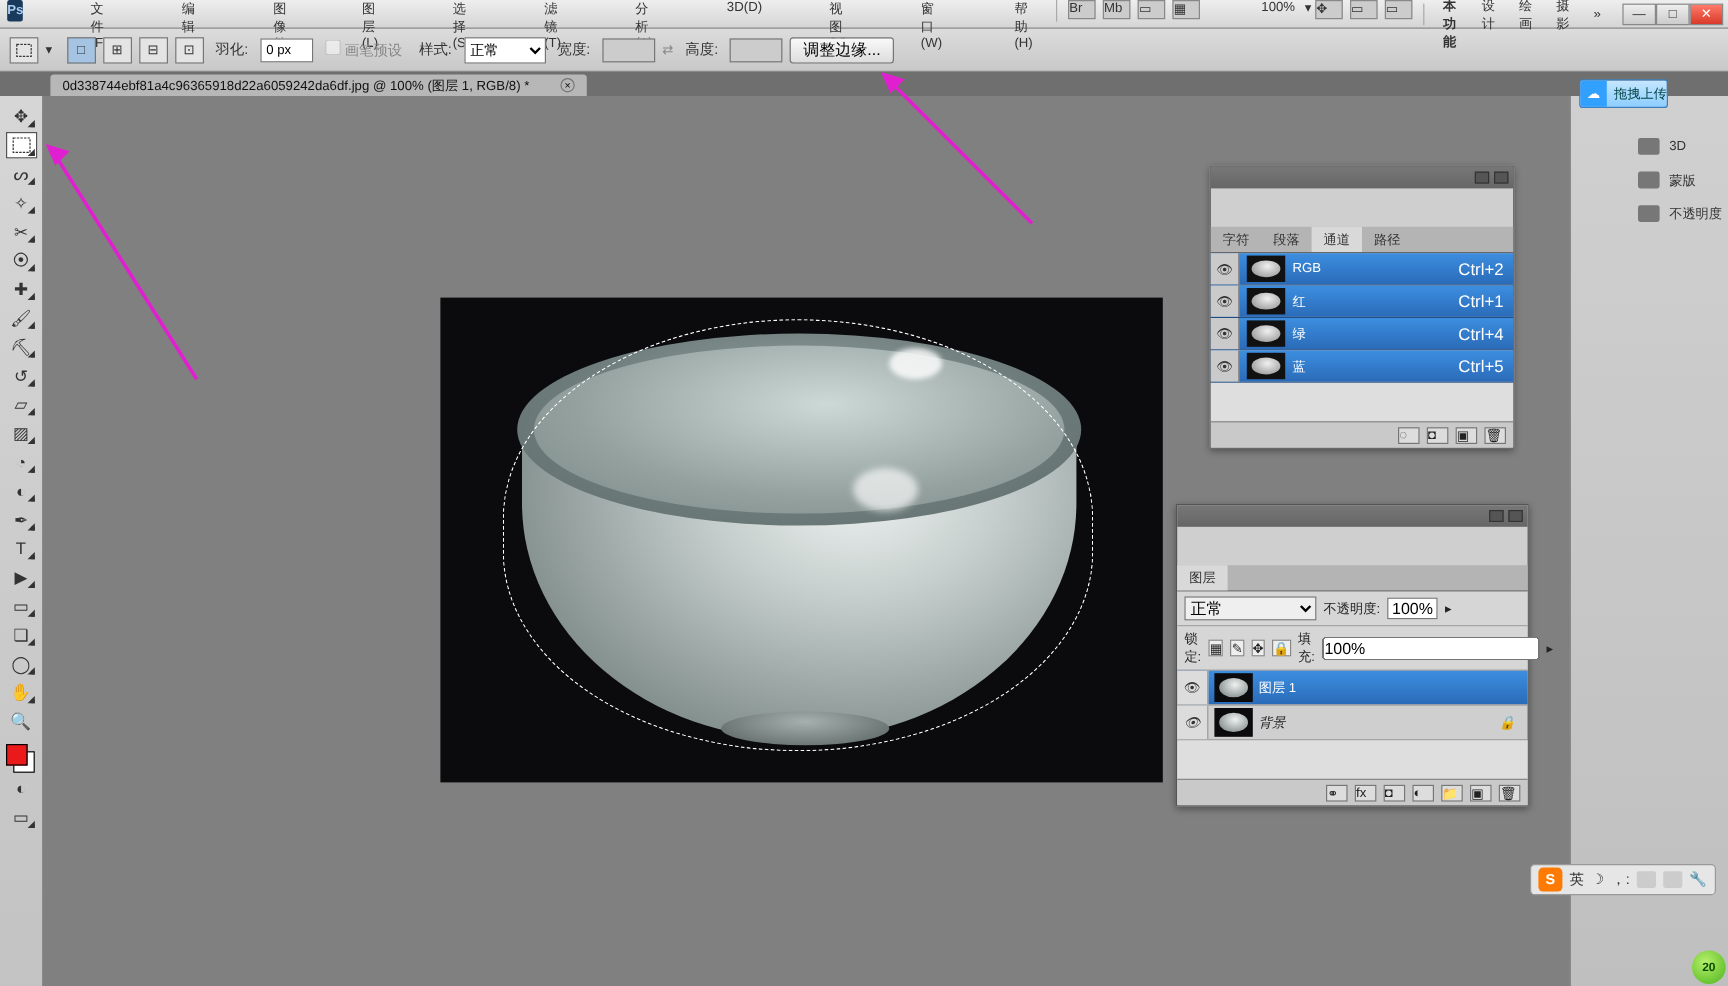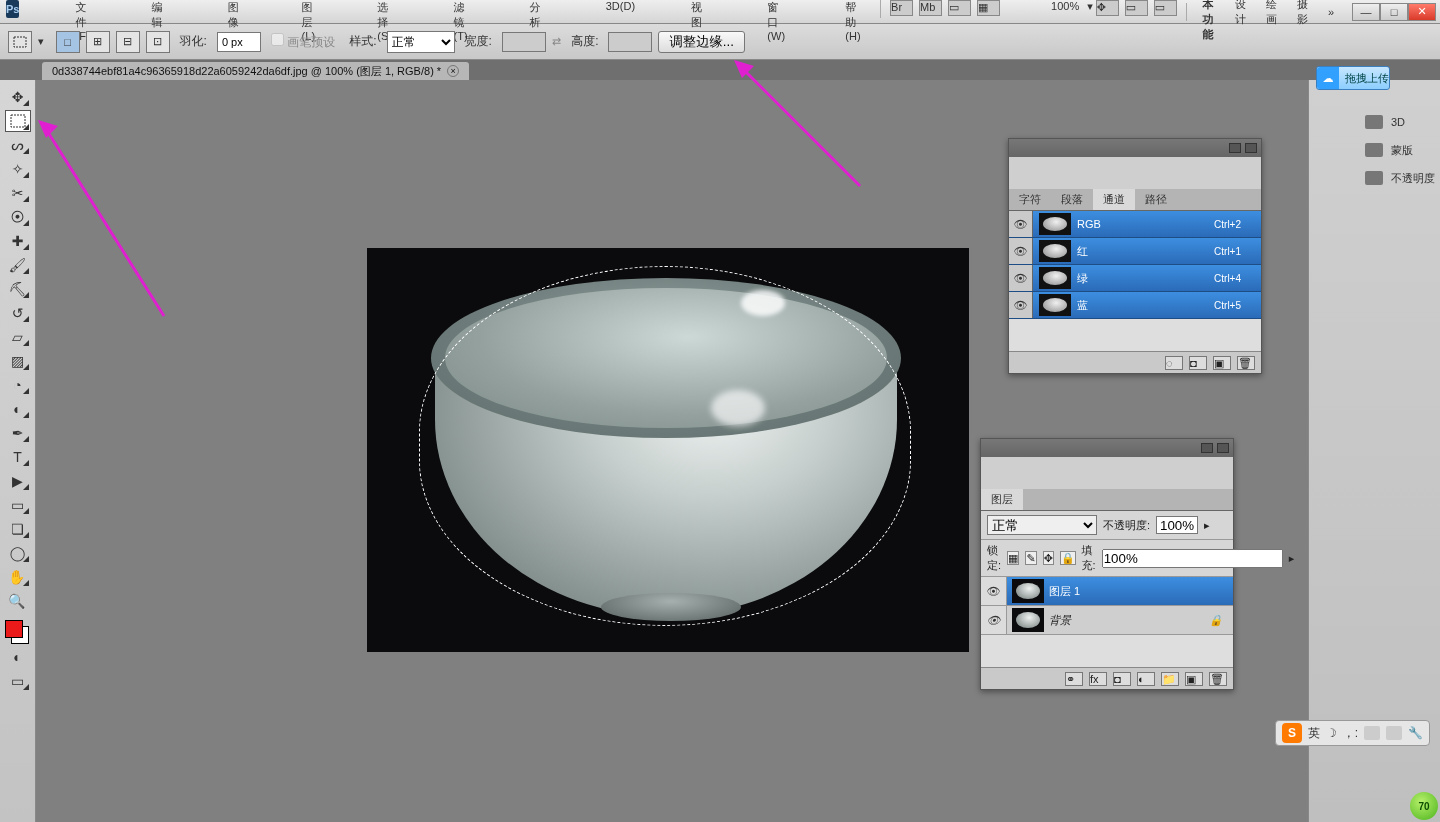--- a/index.html
+++ b/index.html
@@ -20,21 +20,21 @@
 
 .optionbar { height: 36px; background: linear-gradient(#dcdcdc,#c8c8c8); border-bottom: 1px solid #888; display:flex; align-items:center; padding-left:8px; gap:6px; }
 .tool-glyph { width: 24px; height: 22px; border: 1px solid #777; background: #e4e4e4; display:inline-flex; align-items:center; justify-content:center; }
 .optionbar label { margin: 0 4px; font-size: 12px; }
 .optionbar input[type=text] { width: 44px; height: 20px; border: 1px solid #777; background: #fff; padding: 0 4px; font-size: 11px; }
 .optionbar select { height: 22px; border: 1px solid #777; background: #fff; font-size: 12px; width: 68px; }
 .optionbar .btn { height: 22px; border: 1px solid #777; border-radius: 3px; background: linear-gradient(#f9f9f9,#ddd); padding: 0 10px; cursor: pointer; }
 
 
 .doctab-bar { height: 20px; background: #6f6f6f; display:flex; align-items:flex-end; padding-left: 42px; }
-.doctab { height: 18px; background: #b7b7b7; padding: 2px 10px; font-size: 11px; color: #111; display:flex; align-items:center; border-radius: 3px 3px 0 0; }
+.doctab { height: 18px; background: #b7b7b7; padding: 2px 10px; font-size: 11px; color: #111; display:flex; align-items:center; border-radius: 3px 3px 0 0; gap: 20px; }
 .doctab .x { margin-left:6px; width:12px; height:12px; border:1px solid #777; border-radius:50%; display:inline-flex; align-items:center; justify-content:center; font-size:9px; }
 
 
 .workspace { position:absolute; top:80px; bottom:0; left:0; right:0; background: #808080; }
 
 
 .left-toolbar { position:absolute; top:80px; left:0; width:36px; bottom:0; background: linear-gradient(#d6d6d6,#c3c3c3); border-right:1px solid #888; display:flex; flex-direction:column; align-items:center; padding-top:6px; gap:2px;}
 .lt { width:26px; height:22px; display:flex; align-items:center; justify-content:center; cursor:pointer; border:1px solid transparent; font-size:14px; color:#333; position:relative; }
 .lt.selected { background:#fff; border:1px solid #555; }
 .lt .corner { position:absolute; right:1px; bottom:1px; width:0; height:0; border:3px solid transparent; border-right-color:#333; border-bottom-color:#333; }
@@ -66,21 +66,21 @@
 .panel-head { height:18px; background: linear-gradient(#777,#666); display:flex; align-items:center; justify-content:flex-end; padding:0 4px; gap:4px; }
 .panel-head .phb { width:12px; height:10px; background:#555; border:1px solid #333; }
 .tabs { display:flex; background:#b4b4b4; border-bottom:1px solid #666;margin-top:32px; }
 .tabs .tab { padding:3px 10px; color:#333; cursor:pointer; }
 .tabs .tab.active { background:#d9d9d9; }
 .channel-row { height:27px; display:flex; align-items:center; background: linear-gradient(#3d8ee0,#2a6bb8); color:#fff; border-bottom:1px solid #1e4c84; }
 .channel-row .eye { width:24px; display:flex; align-items:center; justify-content:center; background:#cacaca; height:100%; color:#333; border-right:1px solid #666;}
 .channel-row .thumb { width:32px; height:22px; margin:0 6px; background:#111; position:relative; }
 .channel-row .thumb::after { content:""; position:absolute; left:4px; top:4px; width:24px; height:14px; border-radius:50%; background:radial-gradient(ellipse at 55% 35%, #f0f0f0, #888); }
 .channel-row .cname { flex:1; }
-.channel-row .cs { padding-right:20px; font-size:10px; }
+.channel-row .cs { padding-right:8px; font-size:14px; }
 .panel .empty { height:32px; background:#dedede; }
 .panel-foot { height:22px; background:#c9c9c9; border-top:1px solid #888; display:flex; justify-content:flex-end; align-items:center; gap:6px; padding:0 6px; }
 .panel-foot .fb { width:18px; height:14px; border:1px solid #777; background:#ddd; }
 
 
 .layers-ctrl { padding:4px 6px; display:flex; align-items:center; gap:6px; background:#d6d6d6; border-bottom:1px solid #999; }
 .layers-ctrl select { height:20px; width:110px; border:1px solid #777; }
 .layers-ctrl .lab { font-size:11px; }
 .layers-ctrl input { width:42px; height:18px; border:1px solid #777; text-align:center; }
 .lock-row { padding:3px 6px; display:flex; align-items:center; gap:6px; background:#d6d6d6; border-bottom:1px solid #999; }
@@ -286,21 +286,21 @@
     </div>
   <div class="empty"></div>
   <div class="panel-foot">
     <div class="fb">◌</div>
     <div class="fb">◘</div>
     <div class="fb">▣</div>
     <div class="fb">🗑</div>
   </div>
 </div>
 
-<div class="panel" style="left:980px; top:438px; width:254px;">
+<div class="panel" style="left:980px; top:420px; width:294px;">
   <div class="panel-head">
       <div class="phb"></div>
       <div class="phb"></div>
     </div>
   <div class="tabs">
       <div class="tab active">图层</div>
     </div>
   <div class="layers-ctrl">
     <select><option>正常</option></select>
     <span class="lab">不透明度:</span>
@@ -355,13 +355,13 @@
 
 <div class="ime">
   <div class="s">S</div>
   <span>英</span>
   <span>☽</span>
   <span>，:</span>
   <span class="ic2"></span>
   <span class="ic2"></span>
   <span>🔧</span>
 </div>
-<div class="badge">70</div>
+<div class="badge">20</div>
 
 </body></html>

